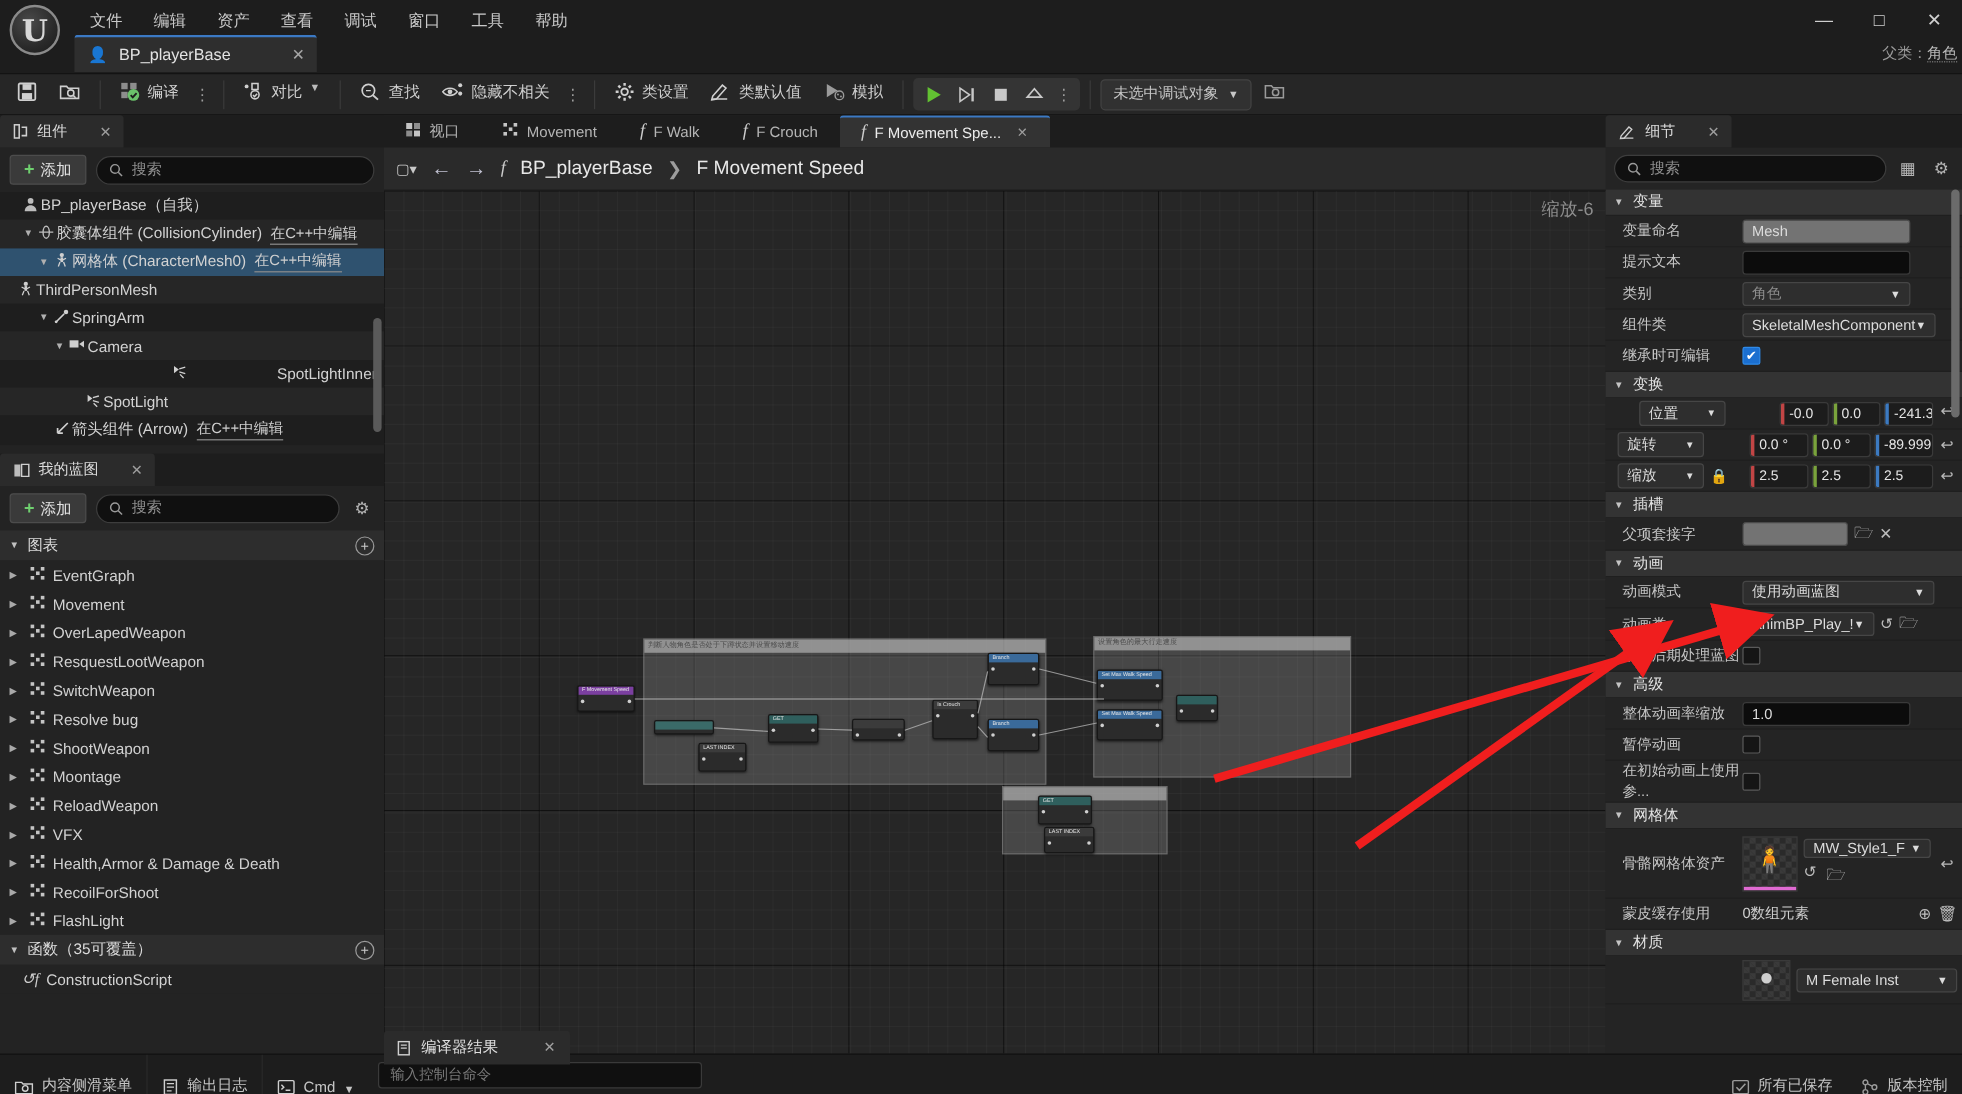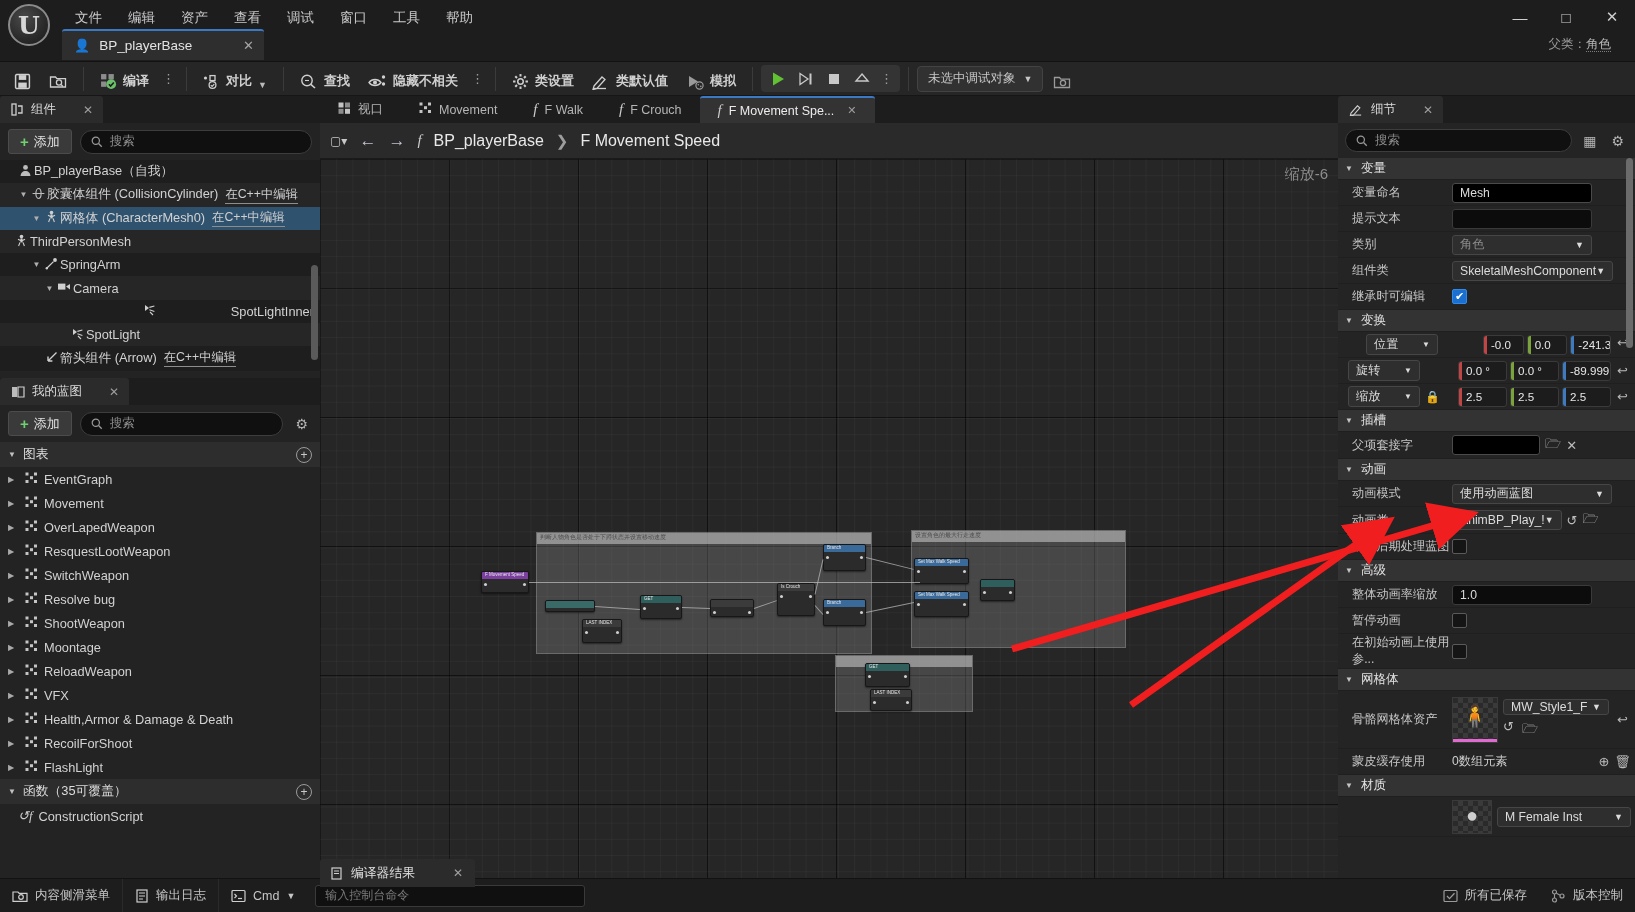--- a/index.html
+++ b/index.html
@@ -31,21 +31,21 @@
     padding: 4px 13px; font-size: 13.5px; color: #c9c9c9; cursor: default;
   }
 
   .wincontrols { position: absolute; right: 0; top: 0; height: 34px; display: flex; }
   .wincontrols div {
     width: 46px; height: 34px; display: flex; align-items: center; justify-content: center;
     color: #cfcfcf; font-size: 15px;
   }
 
   .parentclass {
-    position: absolute; right: 24px; top: 36px; font-size: 12.5px; color: #9a9a9a;
+    position: absolute; right: 4px; top: 36px; font-size: 12.5px; color: #9a9a9a;
   }
   .parentclass .link { color: #b9b9b9; border-bottom: 1px dotted #7d7d7d; }
 
   
   .assettab {
     position: absolute; left: 62px; top: 29px; height: 31px;
     background: #2e2e2e; border-top: 2px solid #3b79c4;
     display: flex; align-items: center; padding: 0 10px 0 12px; gap: 9px;
     border-radius: 3px 3px 0 0; min-width: 202px;
   }
@@ -53,22 +53,22 @@
   .assettab .lbl { font-size: 13.5px; color: #e3e3e3; }
   .assettab .x { margin-left: auto; color: #a5a5a5; font-size: 13px; padding-left: 22px; }
 
   
   .toolbar {
     position: absolute; left: 0; top: 62px; width: 1635px; height: 34px;
     background: #262626; border-bottom: 1px solid #161616;
     display: flex; align-items: center; padding: 0 6px; gap: 2px;
   }
   .tb {
-    display: flex; align-items: flex-end; gap: 6px; padding: 3px 8px;
-    height: 28px; color: #cfcfcf; font-size: 13px; border-radius: 3px; white-space: nowrap; font-weight: bold;
+    display: flex; align-items: flex-start; gap: 6px; padding: 3px 8px;
+    height: 28px; color: #cfcfcf; font-size: 13px; border-radius: 3px; white-space: nowrap;
   }
   .tbsep { width: 1px; height: 24px; background: #3b3b3b; margin: 0 6px; }
   .kebab { color: #9d9d9d; font-size: 13px; letter-spacing: 0px; padding: 0 3px; line-height: 1; }
   .playgroup {
     display: flex; align-items: center; background: #343434; border-radius: 4px;
     padding: 2px 4px; gap: 2px; height: 27px;
   }
   .playgroup .pbtn { width: 26px; height: 23px; display: flex; align-items: center; justify-content: center; }
   .debugsel {
     display: flex; align-items: center; gap: 8px; background: #313131;
@@ -188,21 +188,21 @@
     font-size: 12.6px; color: #e2e2e2; padding-left: 7px; border-bottom: 1px solid #1f1f1f;
   }
   .cat .tri { font-size: 8px; color: #c4c4c4; }
   .prow {
     display: flex; align-items: center; min-height: 26px; border-bottom: 1px solid #1f1f1f;
     font-size: 12.2px;
   }
   .prow .plab { width: 112px; flex: none; color: #c6c6c6; padding-left: 14px; }
   .prow .pval { flex: 1; display: flex; align-items: center; gap: 5px; padding: 2px 4px 2px 2px; }
   .field {
-    background: #000000; border: 1px solid #4a4a4a; border-radius: 3px; height: 20px;
+    background: #737373; border: 1px solid #4a4a4a; border-radius: 3px; height: 20px;
     display: flex; align-items: center; padding: 0 7px; color: #dcdcdc; font-size: 12.2px; flex: 1;
   }
   .field.dark { background: #0c0c0c; border-color: #3a3a3a; }
   .field.sel-dd { background: #2e2e2e; border-color: #464646; justify-content: space-between; }
   .chk { width: 15px; height: 15px; background: #151515; border: 1px solid #5a5a5a; border-radius: 2px; }
   .chk.on { background: #1b6fd0; border-color: #2f8ae8; color: #fff; font-size: 11px; display:flex; align-items:center; justify-content:center;}
   .num {
     flex: 1; background: #1c1c1c; border: 1px solid #3a3a3a; border-radius: 3px; height: 20px;
     display: flex; align-items: center; padding: 0 4px 0 0; color: #e6e6e6; font-size: 11.6px;
     overflow: hidden; white-space: nowrap;
@@ -223,21 +223,21 @@
   .thumb .figure { position:absolute; left:50%; top:44%; transform:translate(-50%,-50%); color:#cfcfcf; font-size:22px; }
   .thumb .pinkbar { position:absolute; left:0; right:0; bottom:0; height:3px; background:#e06ad2; }
   .dscroll { position: absolute; right: 2px; top: 62px; width: 7px; height: 190px; background: #6b6b6b; border-radius: 4px; }
 
   
   .statusbar {
     position: absolute; left: 0; bottom: 0; width: 1635px; height: 34px;
     background: #1d1d1d; border-top: 1px solid #121212; display: flex; align-items: center;
   }
   .sbitem {
-    display: flex; align-items: center; gap: 7px; height: 34px; padding: 0 12px;
+    display: flex; align-items: flex-end; gap: 7px; height: 34px; padding: 0 12px;
     font-size: 12.5px; color: #c6c6c6; border-right: 1px solid #2a2a2a;
   }
   .cmdinput {
     background: #101010; border: 1px solid #3a3a3a; border-radius: 3px; height: 22px;
     width: 270px; margin-left: 8px; display: flex; align-items: center; padding: 0 9px;
     font-size: 12px; color: #7a7a7a;
   }
   .sbright { margin-left: auto; display: flex; align-items: center; }
 
   

